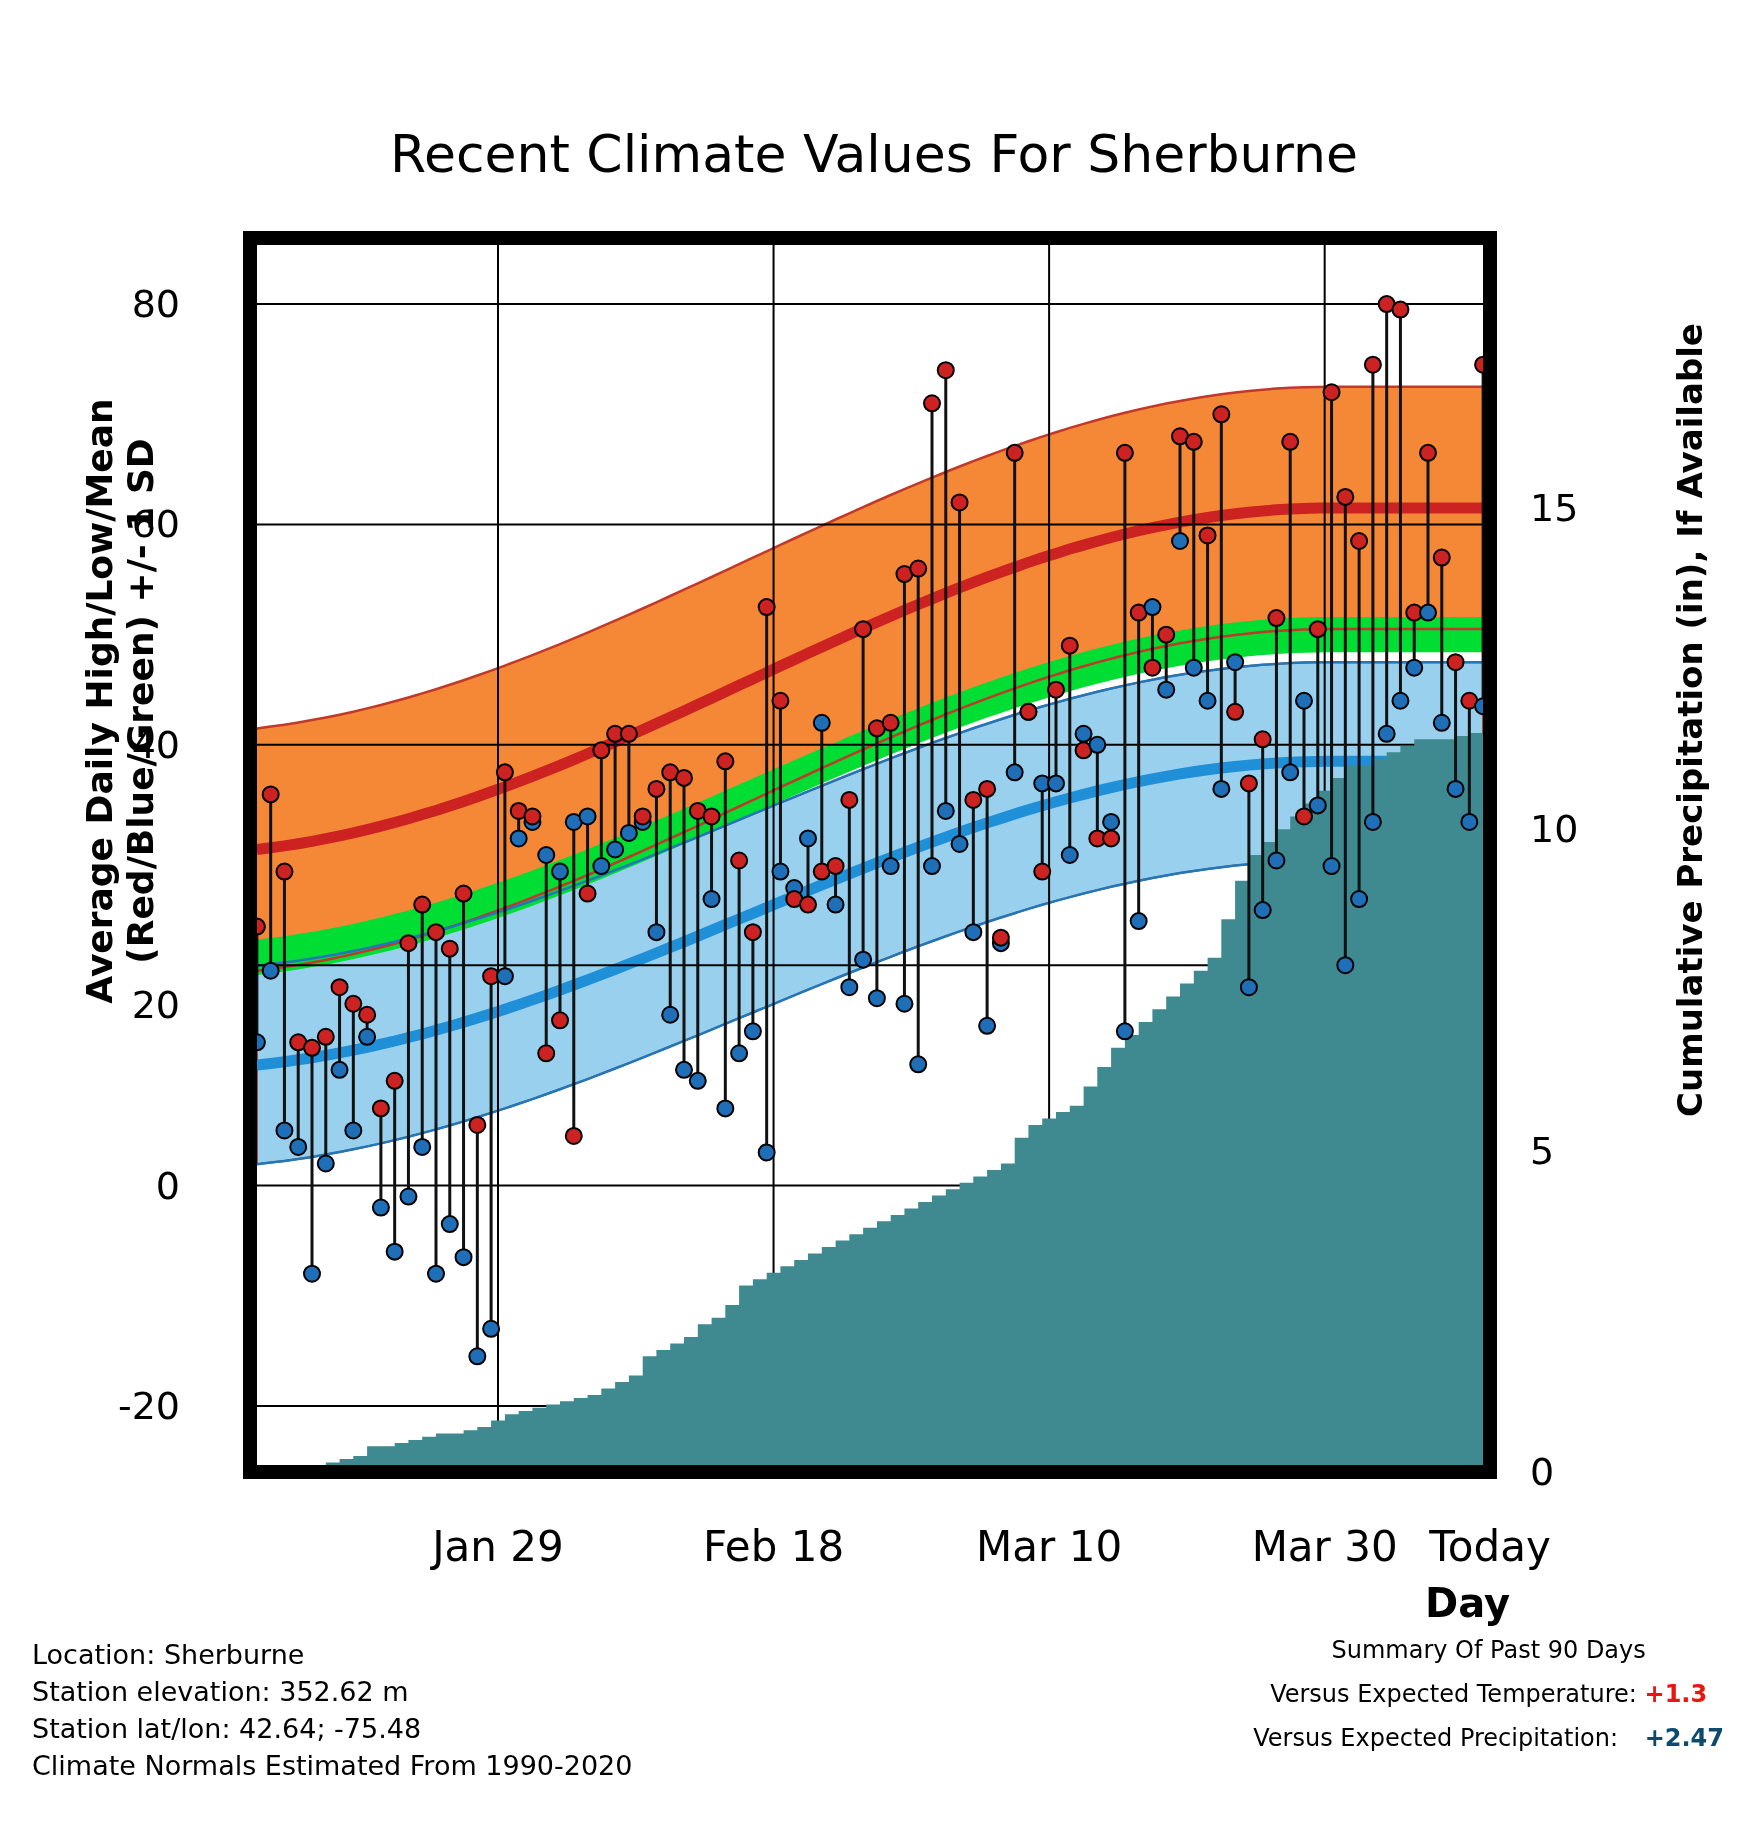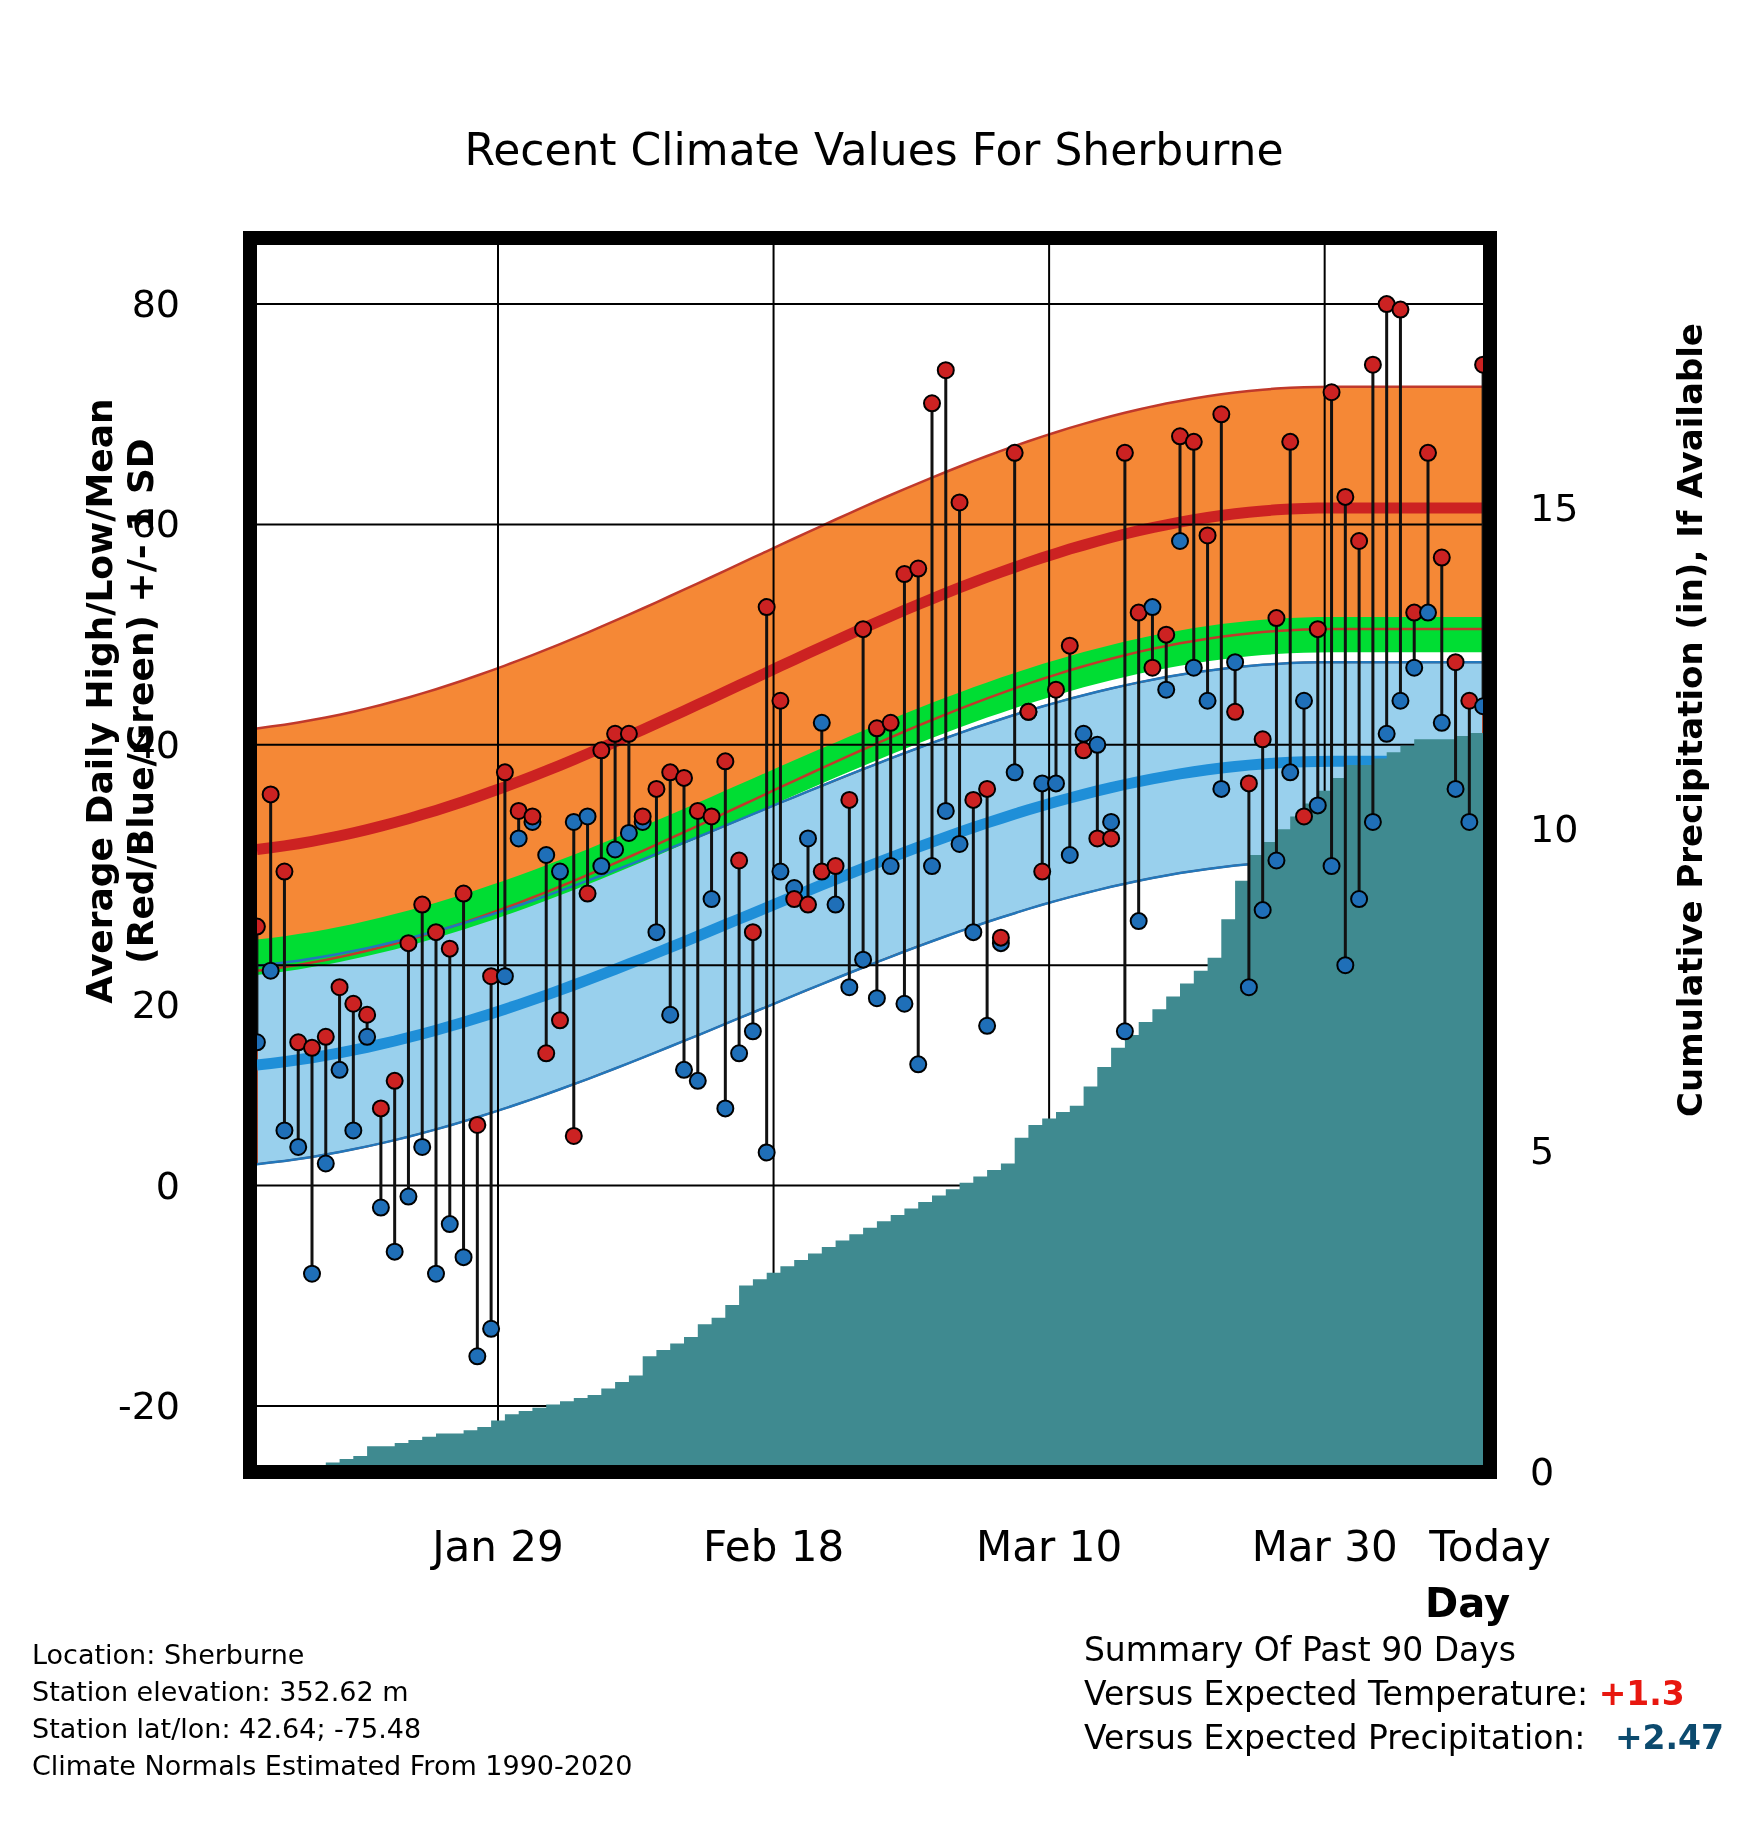--- a/index.html
+++ b/index.html
@@ -1,27 +1,27 @@
 <!DOCTYPE html>
 <html><head>
 <meta charset="utf-8">
 <style>
   html,body{margin:0;padding:0;background:#ffffff;}
   body{width:1748px;height:1828px;font-family:"DejaVu Sans","Liberation Sans",sans-serif;color:#000;position:relative;overflow:hidden;}
   .chart-wrap{position:absolute;left:0;top:0;width:1748px;height:1828px;}
-  #title{position:absolute;left:0;top:124px;width:1748px;text-align:center;font-size:44px;}
+  #title{position:absolute;left:0;top:124px;width:1748px;text-align:center;font-size:52px;}
   #ylabel-left{position:absolute;left:-330px;top:660px;width:900px;text-align:center;font-size:36px;font-weight:bold;transform:rotate(-90deg);transform-origin:center center;}
   #ylabel-right{position:absolute;left:1240px;top:700px;width:900px;text-align:center;font-size:34px;font-weight:bold;transform:rotate(-90deg);transform-origin:center center;}
   #xlabel{position:absolute;left:0;top:1580px;width:1510px;text-align:right;font-size:40px;font-weight:bold;}
   .ytick{position:absolute;right:0;font-size:38px;text-align:right;transform:translateY(-50%);white-space:nowrap;}
   .ytickL{width:160px;left:20px;text-align:right;}
   .ytickR{left:1530px;width:90px;text-align:left;}
   .xtick{position:absolute;font-size:42px;transform:translateX(-50%);white-space:nowrap;top:1522px;}
   .footer-left{position:absolute;left:32px;top:1636px;font-size:27px;line-height:37px;}
-  .footer-right{position:absolute;right:24px;top:1628px;font-size:33px;line-height:44px;text-align:left;}
+  .footer-right{position:absolute;right:24px;top:1628px;font-size:24px;line-height:44px;text-align:center;}
   .fr-row{white-space:nowrap;}
   .val-warm{font-weight:bold;}
   .val-temp{color:#e8170f;font-weight:bold;}
   .val-precip{color:#0c4a6e;font-weight:bold;margin-left:19px;}
   svg{display:block;}
   .daylabel{font-size:33px;font-weight:bold;}
 </style>
 </head>
 <body>
 

